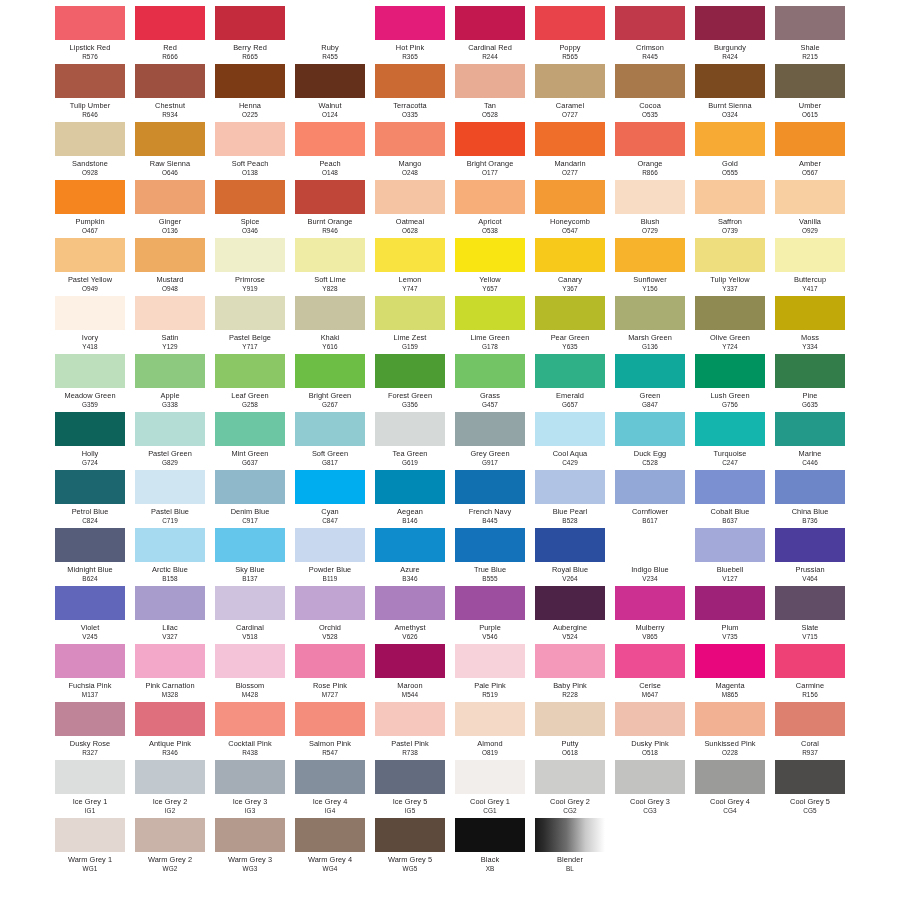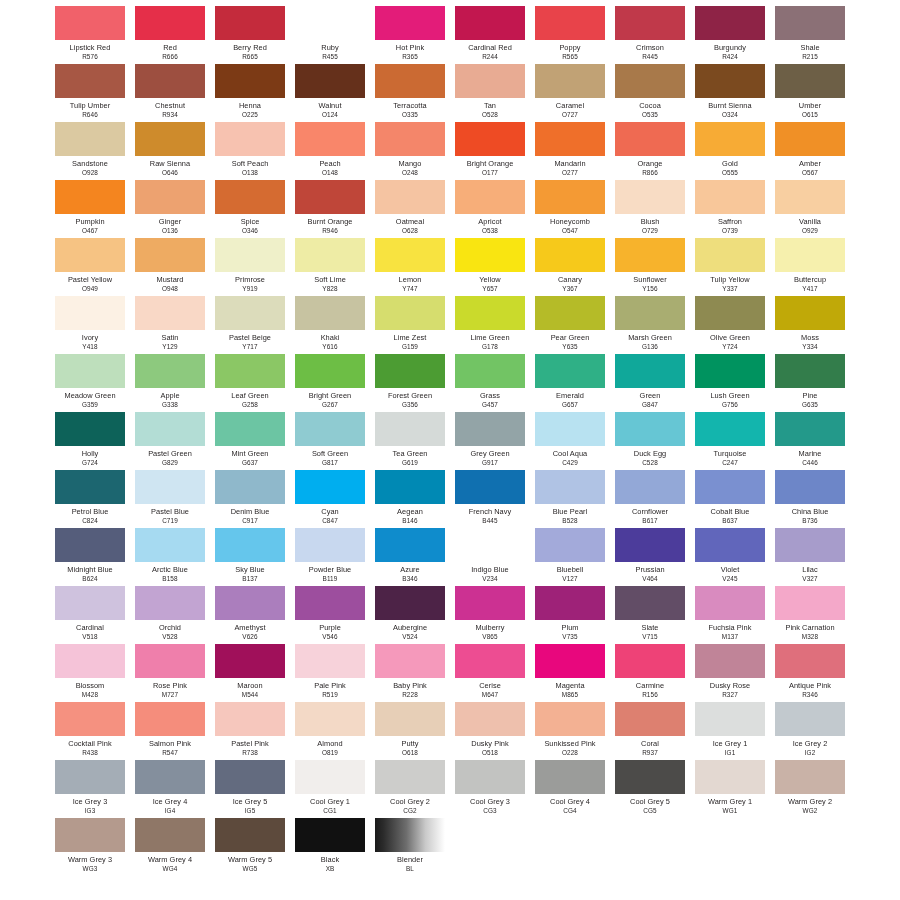--- a/index.html
+++ b/index.html
@@ -535,20 +535,30 @@
         <div class="swatch-chip" style="background: rgb(200, 216, 239);"></div>
         <div class="swatch-name">Powder Blue</div>
         <div class="swatch-code">B119</div>
       </div>
       <div class="swatch-cell">
         <div class="swatch-chip" style="background: rgb(15, 140, 204);"></div>
         <div class="swatch-name">Azure</div>
         <div class="swatch-code">B346</div>
       </div>
       <div class="swatch-cell">
+        <div class="swatch-chip" style="background: rgb(20, 114, 187);"></div>
+        <div class="swatch-name">True Blue</div>
+        <div class="swatch-code">B555</div>
+      </div>
+      <div class="swatch-cell">
+        <div class="swatch-chip" style="background: rgb(43, 79, 158);"></div>
+        <div class="swatch-name">Royal Blue</div>
+        <div class="swatch-code">V264</div>
+      </div>
+      <div class="swatch-cell">
         <div class="swatch-chip"></div>
         <div class="swatch-name">Indigo Blue</div>
         <div class="swatch-code">V234</div>
       </div>
       <div class="swatch-cell">
         <div class="swatch-chip" style="background: rgb(163, 170, 218);"></div>
         <div class="swatch-name">Bluebell</div>
         <div class="swatch-code">V127</div>
       </div>
       <div class="swatch-cell">

